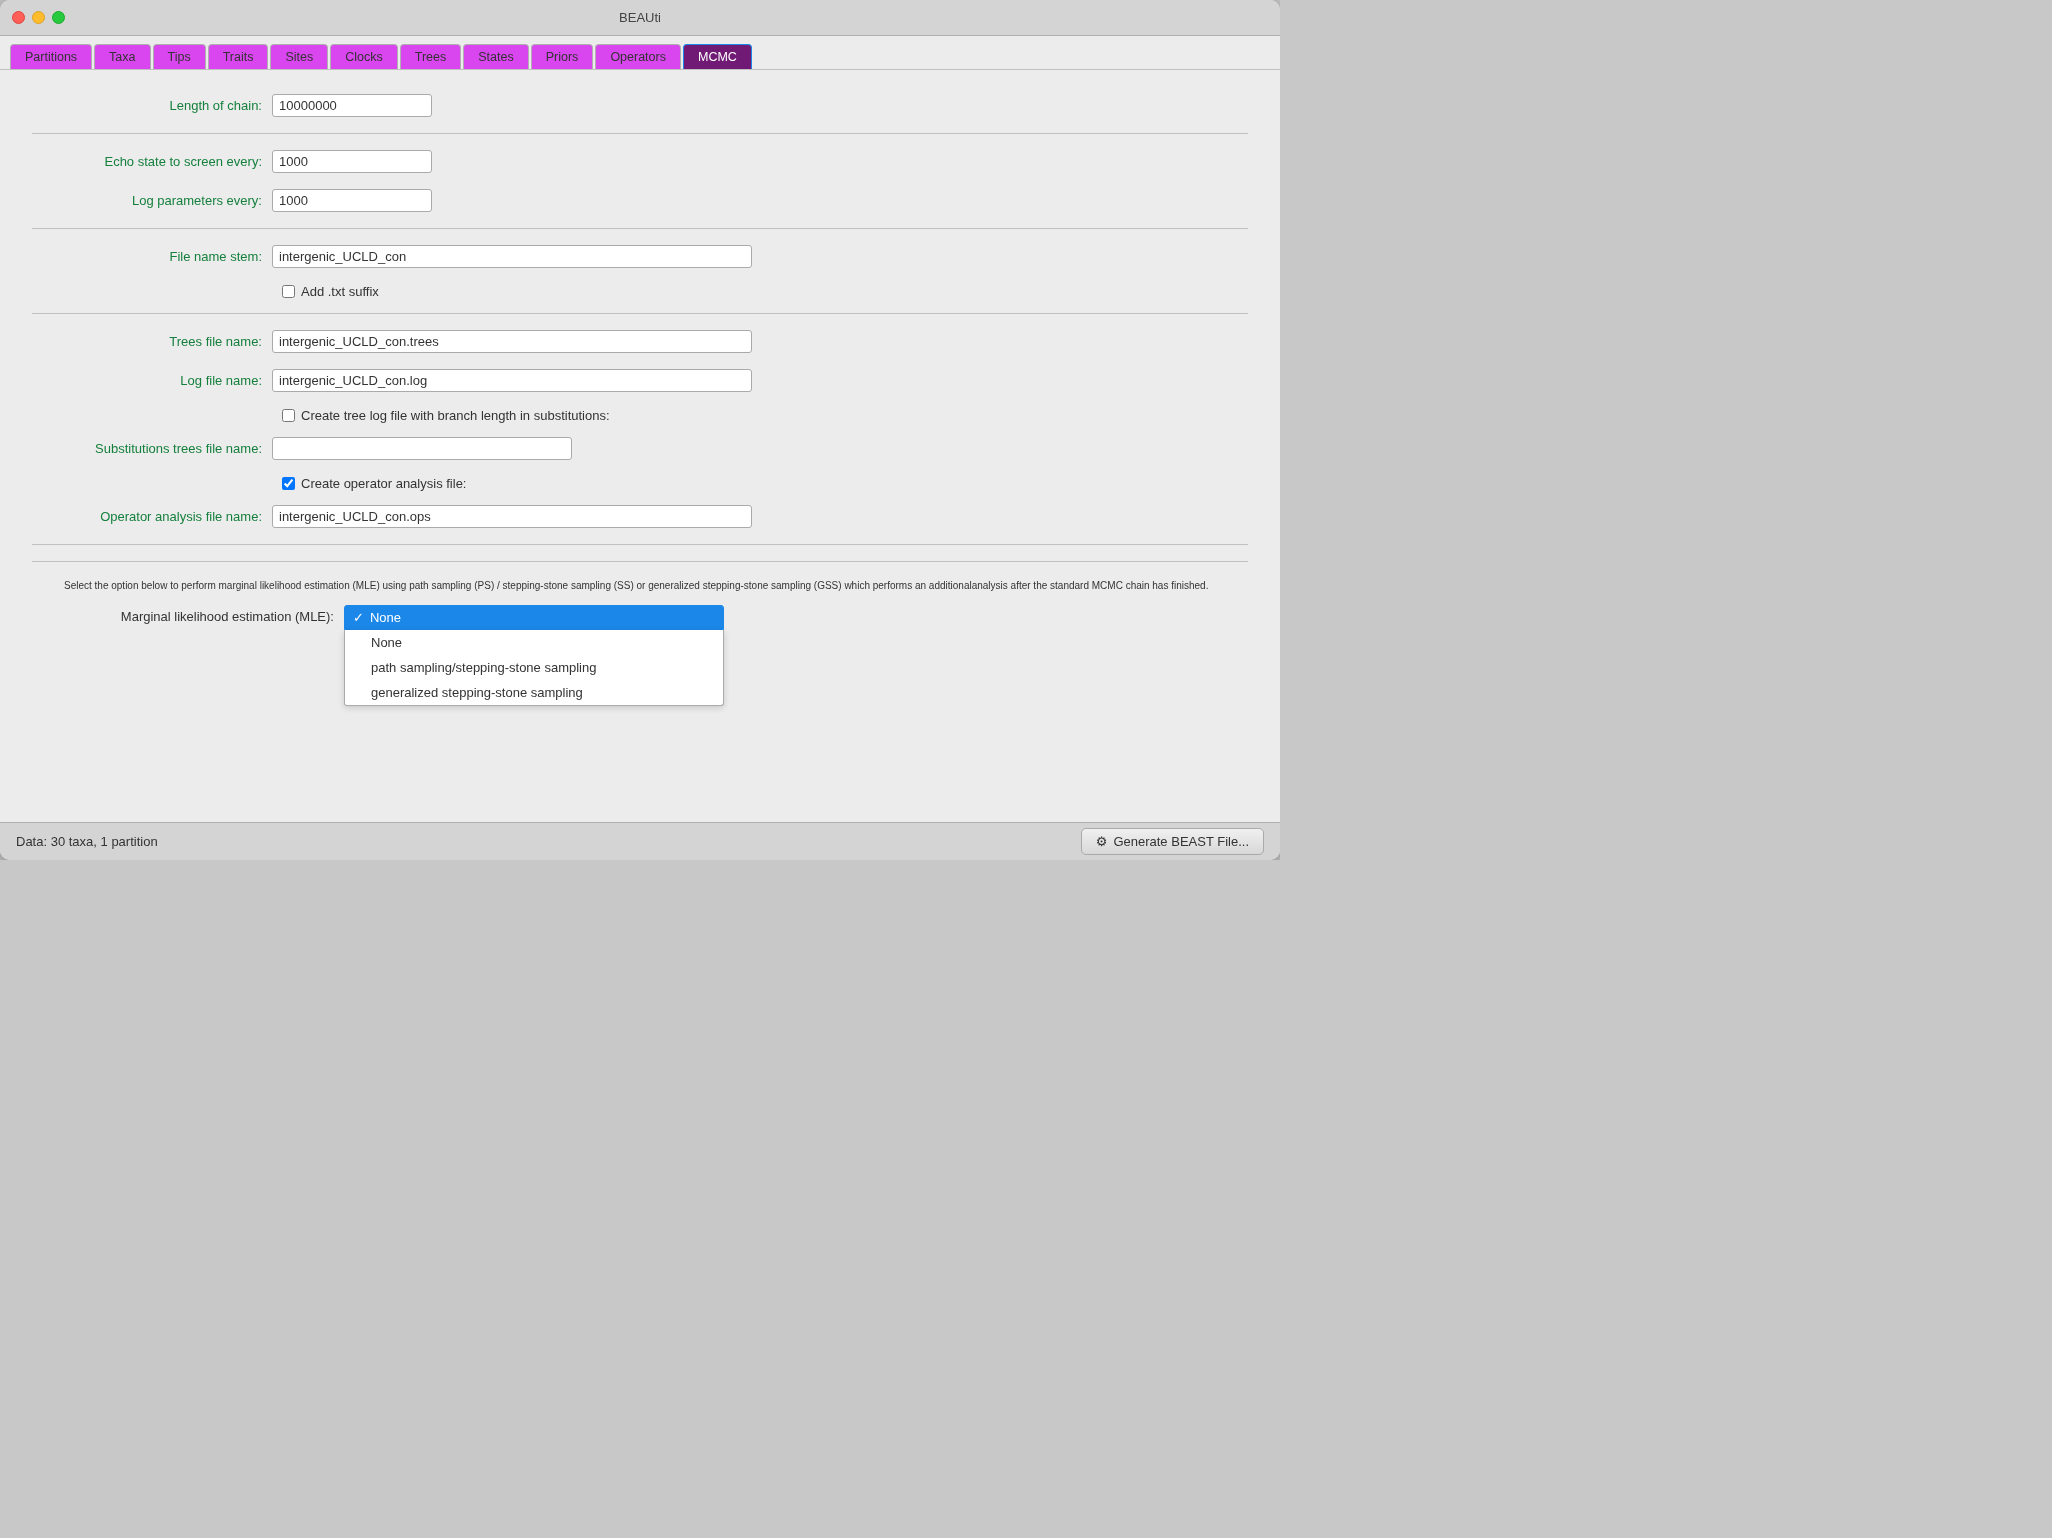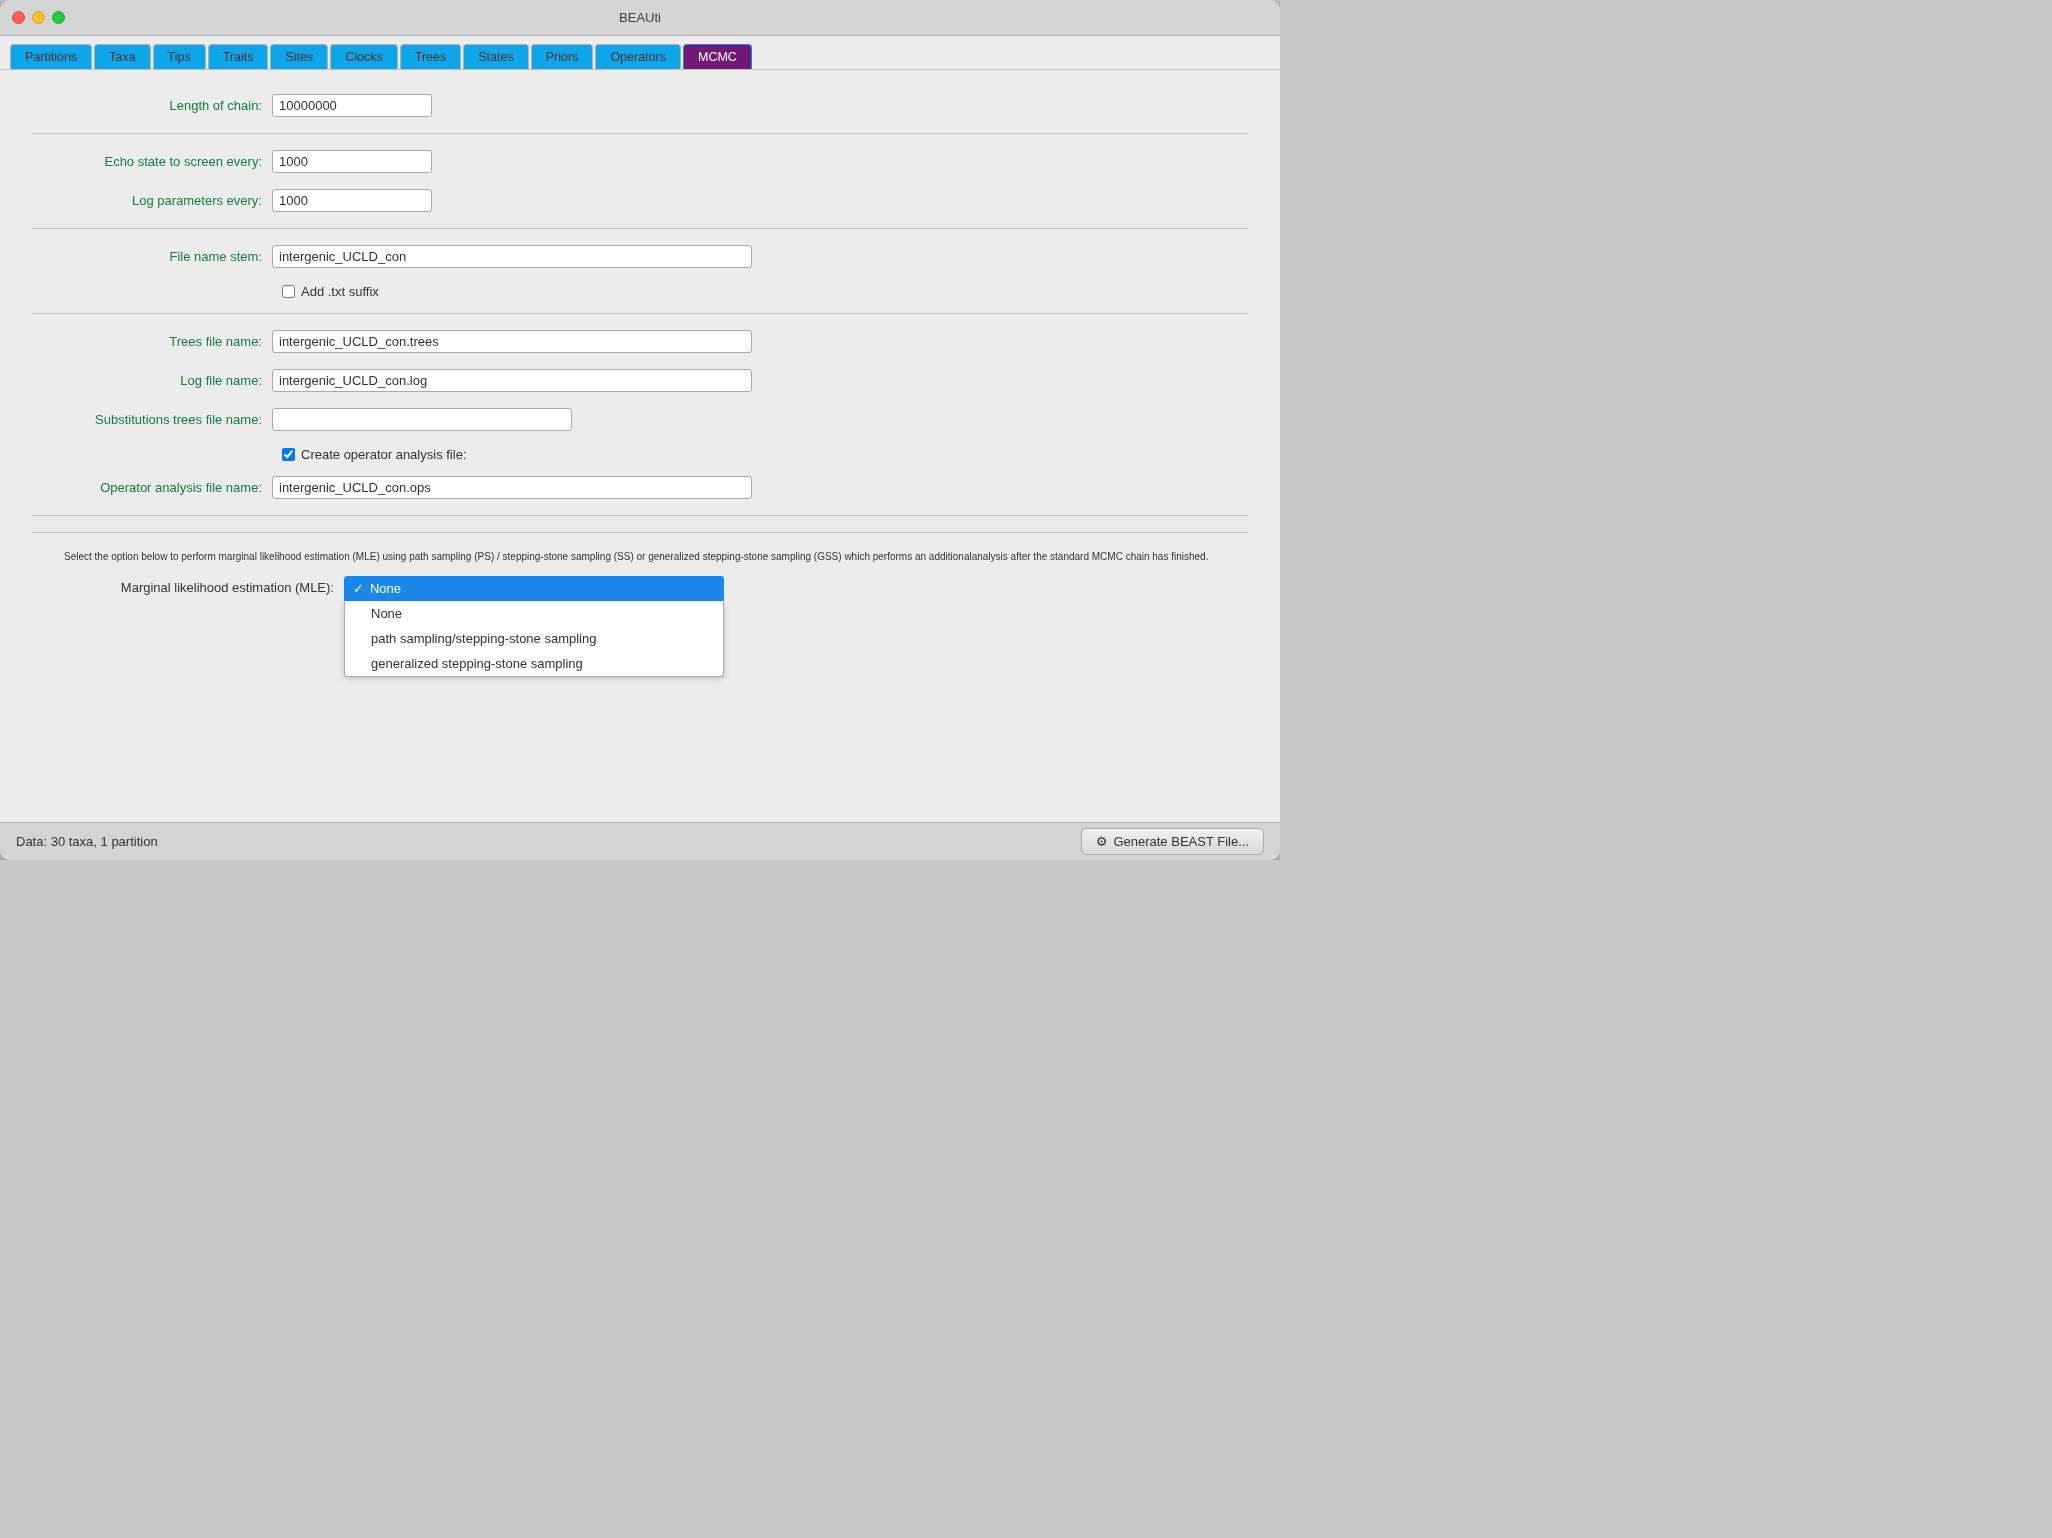--- a/index.html
+++ b/index.html
@@ -59,21 +59,21 @@
       padding: 8px 10px 0 10px;
       background: #ececec;
       border-bottom: 1px solid #c0c0c0;
     }
     .tab {
       padding: 5px 14px;
       font-size: 12.5px;
       cursor: pointer;
       border: 1px solid #b0b0b0;
       border-bottom: none;
-      background: #0ea5e9;
+      background: #d946ef;
       color: #333;
       margin-right: 2px;
       border-radius: 4px 4px 0 0;
     }
     .tab:first-child { border-radius: 4px 4px 0 0; }
     .tab.active {
       background: #701a75;
       color: #fff;
       border-color: #1b87e8;
     }
@@ -271,20 +271,24 @@
     <div class="form-row">
       <div class="form-row-label">Trees file name:</div>
       <input class="form-input form-input-long" type="text" value="intergenic_UCLD_con.trees" style="">
     </div>
 
     <div class="form-row">
       <div class="form-row-label">Log file name:</div>
       <input class="form-input form-input-long" type="text" value="intergenic_UCLD_con.log" style="">
     </div>
 
+    <div class="checkbox-row">
+      <input type="checkbox" style="">
+      <span class="checkbox-label">Create tree log file with branch length in substitutions:</span>
+    </div>
 
     <div class="form-row">
       <div class="form-row-label">Substitutions trees file name:</div>
       <input class="form-input form-input-medium" type="text" value="" style="">
     </div>
 
     <div class="checkbox-row">
       <input type="checkbox" checked="" style="">
       <span class="checkbox-label">Create operator analysis file:</span>
     </div>

